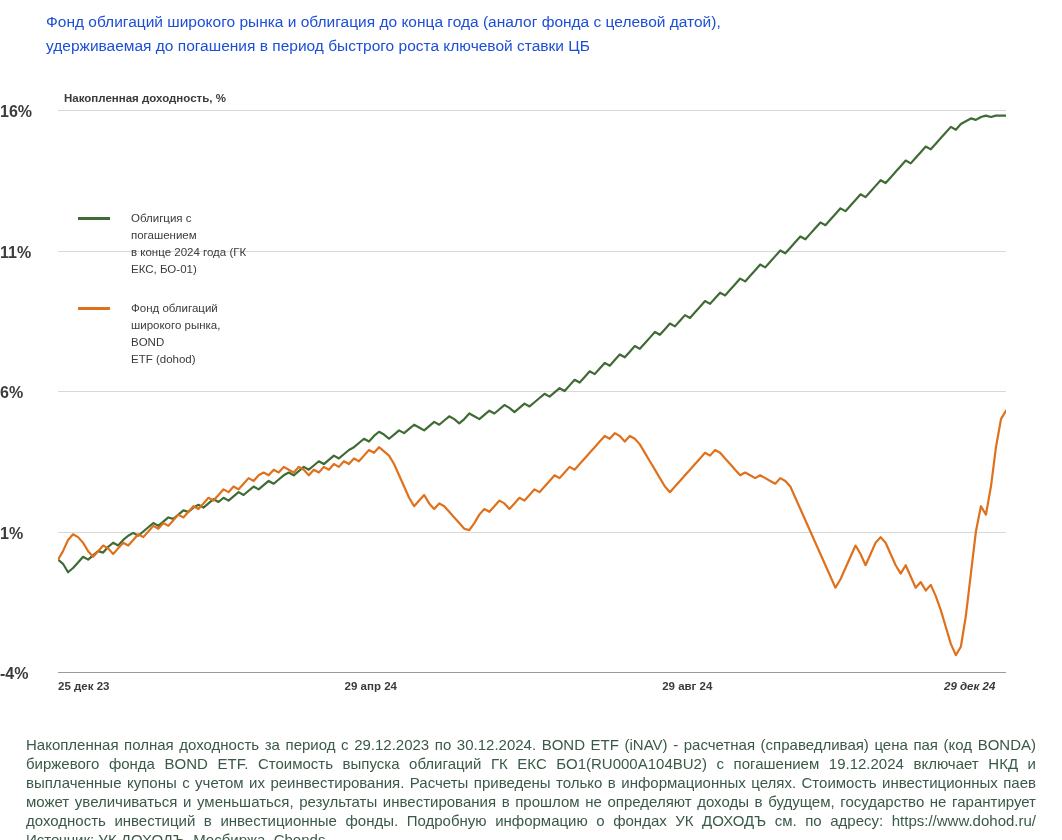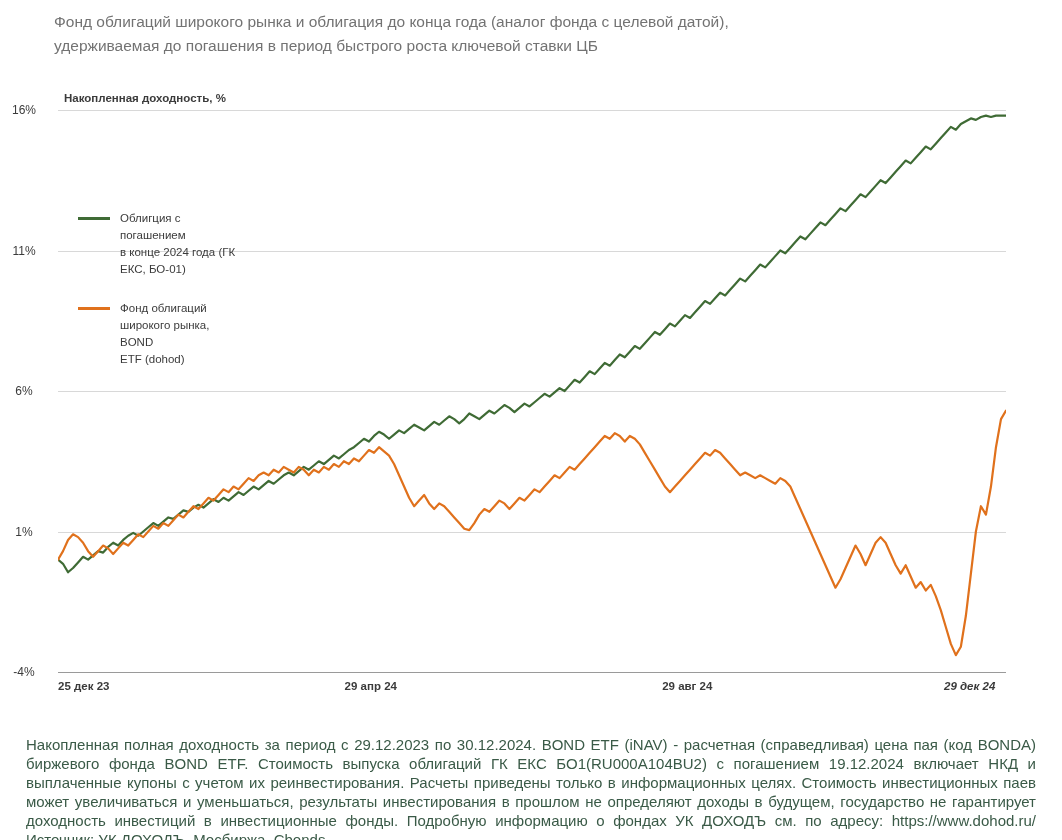--- a/index.html
+++ b/index.html
@@ -6,37 +6,37 @@
   body{
     width:1062px;height:840px;
     background:#ffffff;
     font-family:"Liberation Sans", sans-serif;
     color:#333333;
     overflow:hidden;
   }
   .page{position:relative;width:1062px;height:840px;}
 
   .title{
-    position:absolute;left:54px;top:10px;width:960px;
-    font-size:15.5px;line-height:24px;color:#737373;
+    position:absolute;left:46px;top:10px;width:960px;
+    font-size:15.5px;line-height:24px;color:#1d4ed8;
     font-family:"Liberation Sans", sans-serif;
   }
   .title div{white-space:nowrap;}
 
   .plot-wrap{position:absolute;left:0;top:88px;width:888px;height:620px;}
 
   .axis-label{
     position:absolute;left:64px;top:4px;
     font-size:11.5px;font-weight:bold;color:#3b3b3b;
   }
 
   
   .ytick{
-    position:absolute;right:0;width:46px;text-align:center;
-    font-size:12px;font-weight:normal;color:#3b3b3b;
+    position:absolute;right:0;width:46px;text-align:left;
+    font-size:16px;font-weight:bold;color:#3b3b3b;
     transform:translateY(-7px);
   }
 
   .grid-area{
     position:absolute;left:58px;top:22px;width:948px;height:562px;
   }
   .gridline{
     position:absolute;left:0;width:100%;height:0;
     border-top:1px solid #d8d8d8;
   }
@@ -52,21 +52,21 @@
   }
 
   svg.chart{position:absolute;left:58px;top:22px;display:block;}
 
   .legend{position:absolute;left:78px;top:122px;}
   .legend-row{position:relative;margin-bottom:22px;}
   .legend-line{
     position:absolute;left:0;top:7px;width:32px;height:3px;
   }
   .legend-text{
-    margin-left:42px;font-size:11.5px;line-height:17px;color:#3b3b3b;
+    margin-left:53px;font-size:11.5px;line-height:17px;color:#3b3b3b;
     width:120px;
   }
 
   .footnote{
     position:absolute;left:26px;top:735px;width:1010px;
     font-size:15px;line-height:19px;color:#3a5a47;
     text-align:justify;
   }
   .footnote span{color:#3a5a47;}
 </style>

